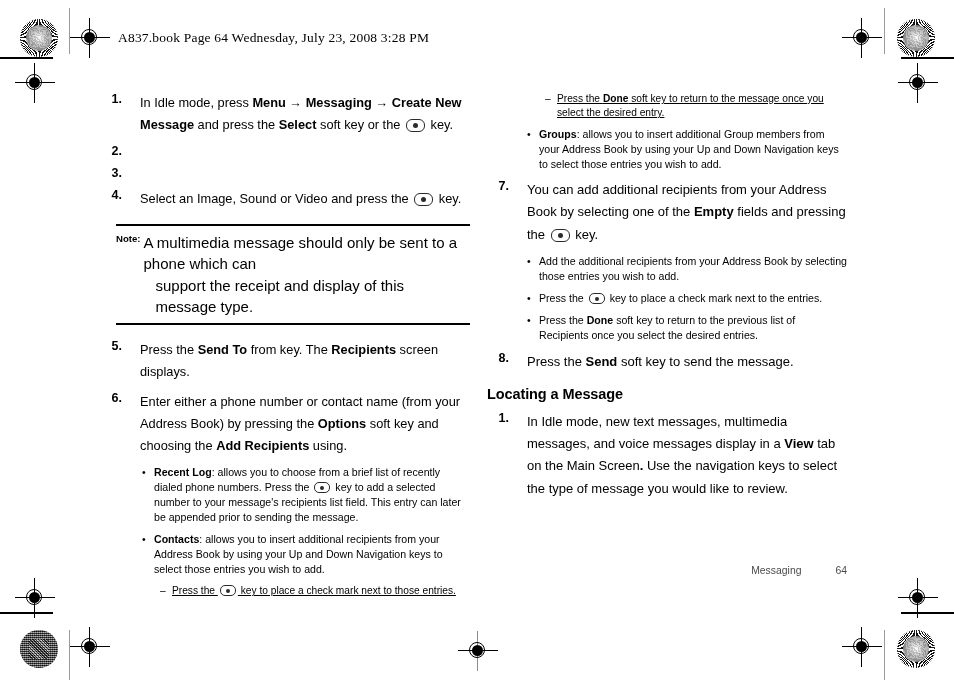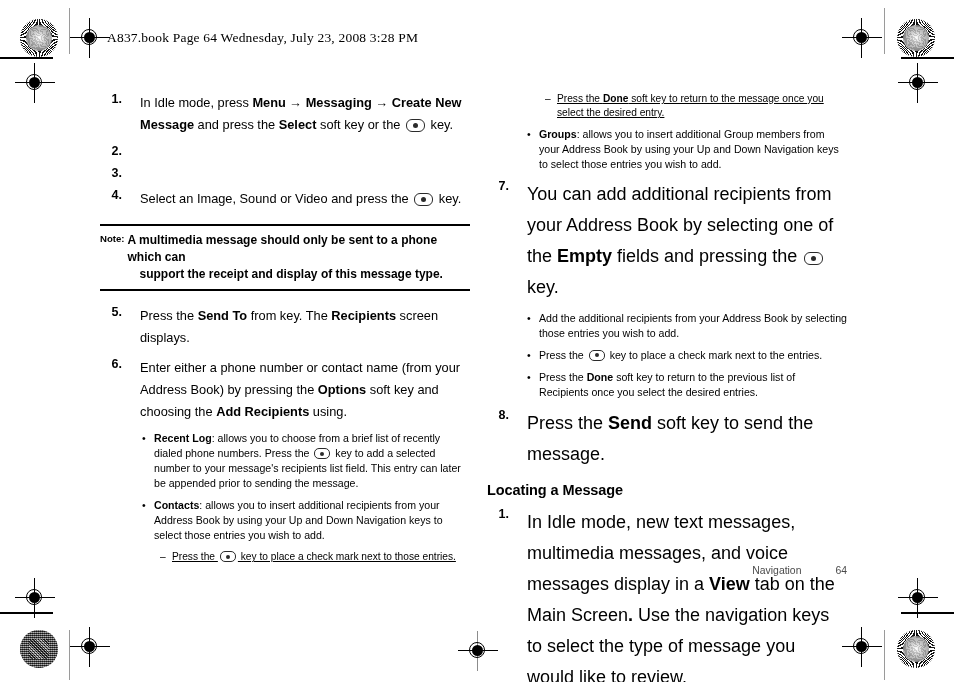--- a/index.html
+++ b/index.html
@@ -94,21 +94,21 @@
 
   .trim {
     position: absolute;
     background: #000;
   }
   .trim.gray { background: #9a9a9a; }
 
   
   .hdr-line {
     position: absolute;
-    left: 107px;
+    left: 118px;
     top: 30px;
     font-family: "Liberation Serif", serif;
     font-size: 13.5px;
     letter-spacing: .2px;
     white-space: nowrap;
   }
 
   
   .col {
     position: absolute;
@@ -127,21 +127,21 @@
     font-size: 12.5px;
     text-align: right;
   }
   .col-left .step .num  { width: 22px; margin-right: 18px; }
   .col-right .step .num { width: 22px; margin-right: 18px; }
   .step .body {
     flex: 1 1 auto;
     font-size: 12.8px;
     line-height: 1.72;
   }
-  .col-right .step .body { font-size: 18px; line-height: 1.72; }
+  .col-right .step .body { font-size: 13px; line-height: 1.72; }
 
   
   .blist {
     margin: 0;
     padding: 0;
     list-style: none;
   }
   .bitem {
     display: flex;
     font-size: 10.6px;
@@ -163,40 +163,39 @@
     display: flex;
     font-size: 10.2px;
     line-height: 1.42;
     margin-bottom: 6px;
   }
   .ditem > .mark { flex: 0 0 auto; width: 12px; }
   .ditem > .txt  { flex: 1 1 auto; text-decoration: underline; }
 
   
   .note {
-    margin: 14px 0 14px 0;
+    margin: 14px 0 14px 16px;
     border-top: 2.5px solid #000;
     border-bottom: 2.5px solid #000;
     padding: 6px 2px 6px 0;
   }
   .note-row { display: flex; }
   .note-label {
     flex: 0 0 auto;
     font-weight: bold;
     font-size: 9.6px;
     line-height: 1.42;
     padding-right: 3px;
   }
   .note-text {
     flex: 1 1 auto;
-    font-size: 12px;
+    font-size: 15px;
     line-height: 1.42;
     text-indent: 0;
     padding-left: 0;
-    font-weight: bold;
   }
   .note-text .l2 { display: block; padding-left: 12px; }
 
   
   .heading {
     font-size: 14.5px;
     font-weight: bold;
     margin: 12px 0 9px 0;
     letter-spacing: -0.1px;
   }
@@ -428,15 +427,15 @@
   <div class="heading">Locating a Message</div>
 
   <div class="step">
     <div class="num">1.</div>
     <div class="body"><span>In Idle mode, new text messages, multimedia messages, and voice messages display in a </span><b>View</b><span> tab on the Main Screen</span><b>.</b><span> Use the navigation keys to select the type of message you would like to review.</span></div>
   </div>
 
 </div>
 
 <div class="footer">
-  <span>Navigation</span>
+  <span>Messaging</span>
   <span>64</span>
 </div>
 
 </body></html>

